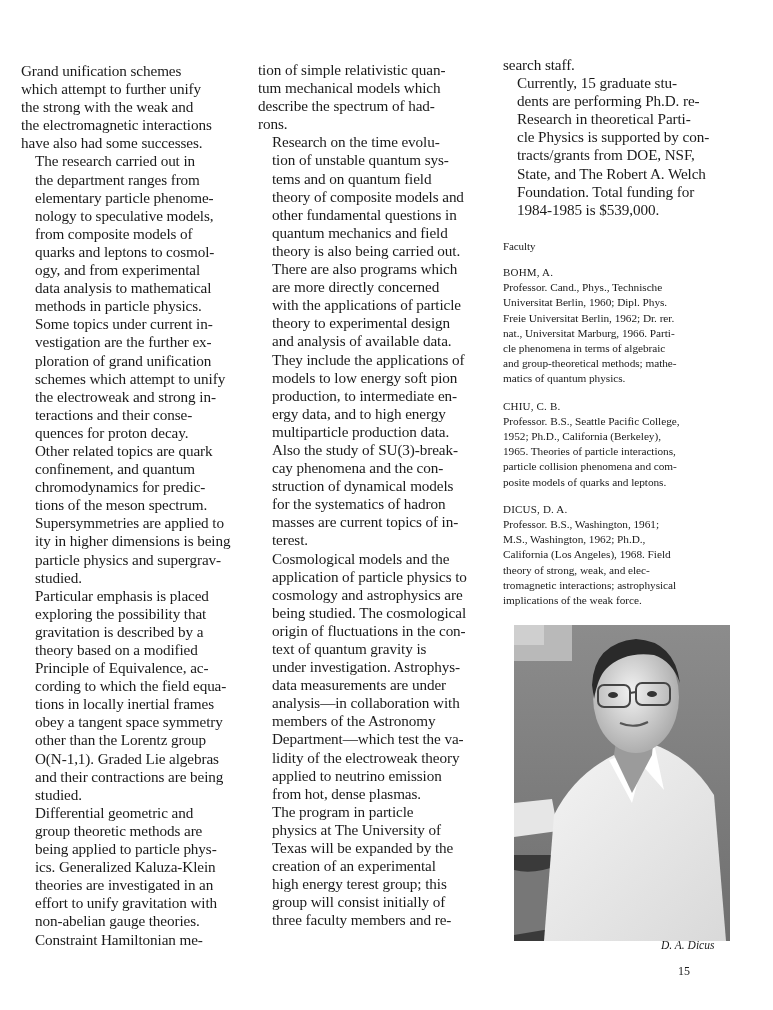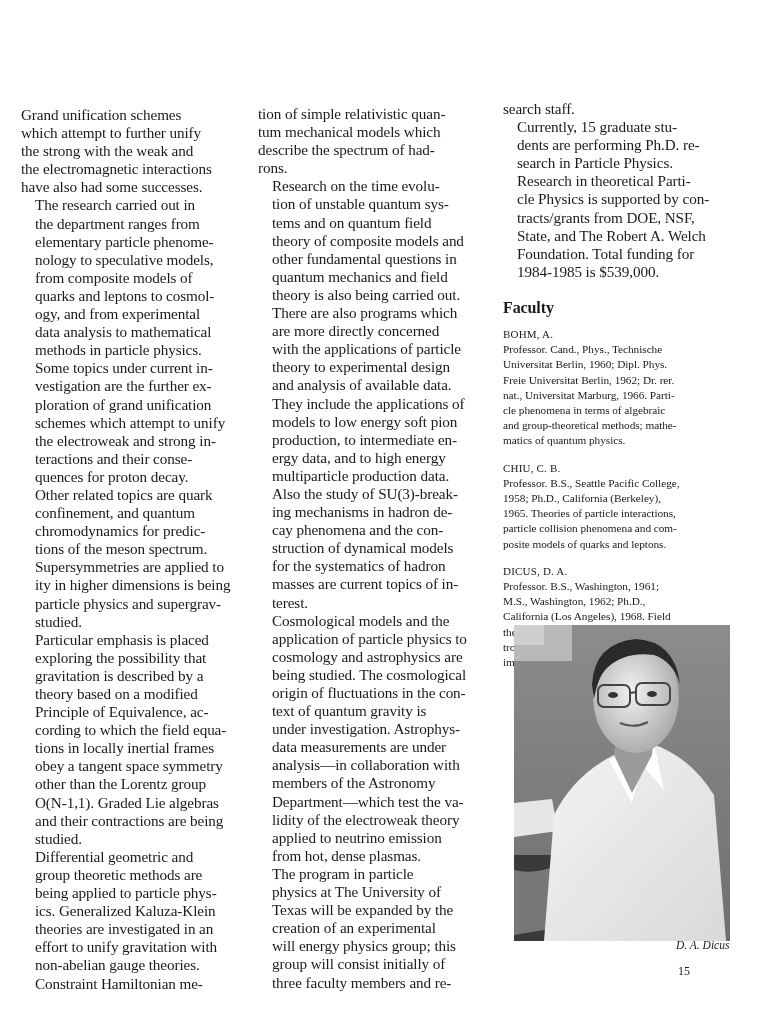--- a/index.html
+++ b/index.html
@@ -1,31 +1,31 @@
 <!DOCTYPE html>
 <html><head>
 <meta charset="utf-8">
 <style>
   html, body { margin: 0; padding: 0; background: #ffffff; }
   body { width: 773px; height: 1010px; position: relative; overflow: hidden;
          font-family: "Liberation Serif", "DejaVu Serif", serif; color: #1a1a1a; }
-  .col { position: absolute; font-size: 15.2px; line-height: 18.1px; letter-spacing: -0.1px; margin-top: 44px; }
+  .col { position: absolute; font-size: 15.2px; line-height: 18.1px; letter-spacing: -0.1px; }
   .col p { margin: 0; text-indent: 0; }
   .col p.indent { text-indent: 14px; }
   .line { display: block; white-space: nowrap; }
   #col1 { left: 21px; top: 62px; width: 225px; }
   #col2 { left: 258px; top: 61px; width: 225px; }
   #col3 { left: 503px; top: 56px; width: 235px; }
-  .heading { font-weight: bold; font-size: 16px; margin-top: 18px; margin-bottom: 10px; }
+  .heading { font-weight: normal; font-size: 11px; margin-top: 18px; margin-bottom: 10px; }
   .faculty-entry { font-size: 11.3px; line-height: 15.2px; margin-bottom: 12px; letter-spacing: -0.05px; }
   .faculty-entry .name { display: block; font-size: 11px; letter-spacing: 0.2px; }
   .photo { position: absolute; left: 514px; top: 625px; width: 216px; height: 316px; overflow: hidden;
            background: #7d7d7d; }
   .photo svg { display: block; }
-  .caption { position: absolute; left: 676px; top: 939px; font-style: italic; font-size: 11.5px; }
+  .caption { position: absolute; left: 661px; top: 939px; font-style: italic; font-size: 11.5px; }
   .page-number { position: absolute; left: 678px; top: 964px; font-size: 12px; }
 </style>
 </head>
 <body>
 
 <div id="col1" class="col">
     <p>
       <span class="line">Grand unification schemes</span>
       <span class="line">which attempt to further unify</span>
       <span class="line">the strong with the weak and</span>
@@ -102,21 +102,20 @@
       <span class="line">are more directly concerned</span>
       <span class="line">with the applications of particle</span>
       <span class="line">theory to experimental design</span>
       <span class="line">and analysis of available data.</span>
       <span class="line">They include the applications of</span>
       <span class="line">models to low energy soft pion</span>
       <span class="line">production, to intermediate en-</span>
       <span class="line">ergy data, and to high energy</span>
       <span class="line">multiparticle production data.</span>
       <span class="line">Also the study of SU(3)-break-</span>
-      <span class="line">ing mechanisms in hadron de-</span>
       <span class="line">cay phenomena and the con-</span>
       <span class="line">struction of dynamical models</span>
       <span class="line">for the systematics of hadron</span>
       <span class="line">masses are current topics of in-</span>
       <span class="line">terest.</span>
     </p>
     <p class="indent">
       <span class="line">Cosmological models and the</span>
       <span class="line">application of particle physics to</span>
       <span class="line">cosmology and astrophysics are</span>
@@ -130,34 +129,33 @@
       <span class="line">Department—which test the va-</span>
       <span class="line">lidity of the electroweak theory</span>
       <span class="line">applied to neutrino emission</span>
       <span class="line">from hot, dense plasmas.</span>
     </p>
     <p class="indent">
       <span class="line">The program in particle</span>
       <span class="line">physics at The University of</span>
       <span class="line">Texas will be expanded by the</span>
       <span class="line">creation of an experimental</span>
-      <span class="line">will energy physics group; this</span>
+      <span class="line">high energy terest group; this</span>
       <span class="line">group will consist initially of</span>
       <span class="line">three faculty members and re-</span>
     </p>
   </div>
 <div id="col3" class="col">
   <div id="col3-paras">
       <p>
         <span class="line">search staff.</span>
       </p>
       <p class="indent">
         <span class="line">Currently, 15 graduate stu-</span>
         <span class="line">dents are performing Ph.D. re-</span>
-        <span class="line">search in Particle Physics.</span>
       </p>
       <p class="indent">
         <span class="line">Research in theoretical Parti-</span>
         <span class="line">cle Physics is supported by con-</span>
         <span class="line">tracts/grants from DOE, NSF,</span>
         <span class="line">State, and The Robert A. Welch</span>
         <span class="line">Foundation. Total funding for</span>
         <span class="line">1984-1985 is $539,000.</span>
       </p>
     </div>
@@ -169,21 +167,21 @@
         <span class="line">Universitat Berlin, 1960; Dipl. Phys.</span>
         <span class="line">Freie Universitat Berlin, 1962; Dr. rer.</span>
         <span class="line">nat., Universitat Marburg, 1966. Parti-</span>
         <span class="line">cle phenomena in terms of algebraic</span>
         <span class="line">and group-theoretical methods; mathe-</span>
         <span class="line">matics of quantum physics.</span>
       </div>
       <div class="faculty-entry">
         <span class="name">CHIU, C. B.</span>
         <span class="line">Professor. B.S., Seattle Pacific College,</span>
-        <span class="line">1958; Ph.D., California (Berkeley),</span>
+        <span class="line">1952; Ph.D., California (Berkeley),</span>
         <span class="line">1965. Theories of particle interactions,</span>
         <span class="line">particle collision phenomena and com-</span>
         <span class="line">posite models of quarks and leptons.</span>
       </div>
       <div class="faculty-entry">
         <span class="name">DICUS, D. A.</span>
         <span class="line">Professor. B.S., Washington, 1961;</span>
         <span class="line">M.S., Washington, 1962; Ph.D.,</span>
         <span class="line">California (Los Angeles), 1968. Field</span>
         <span class="line">theory of strong, weak, and elec-</span>

